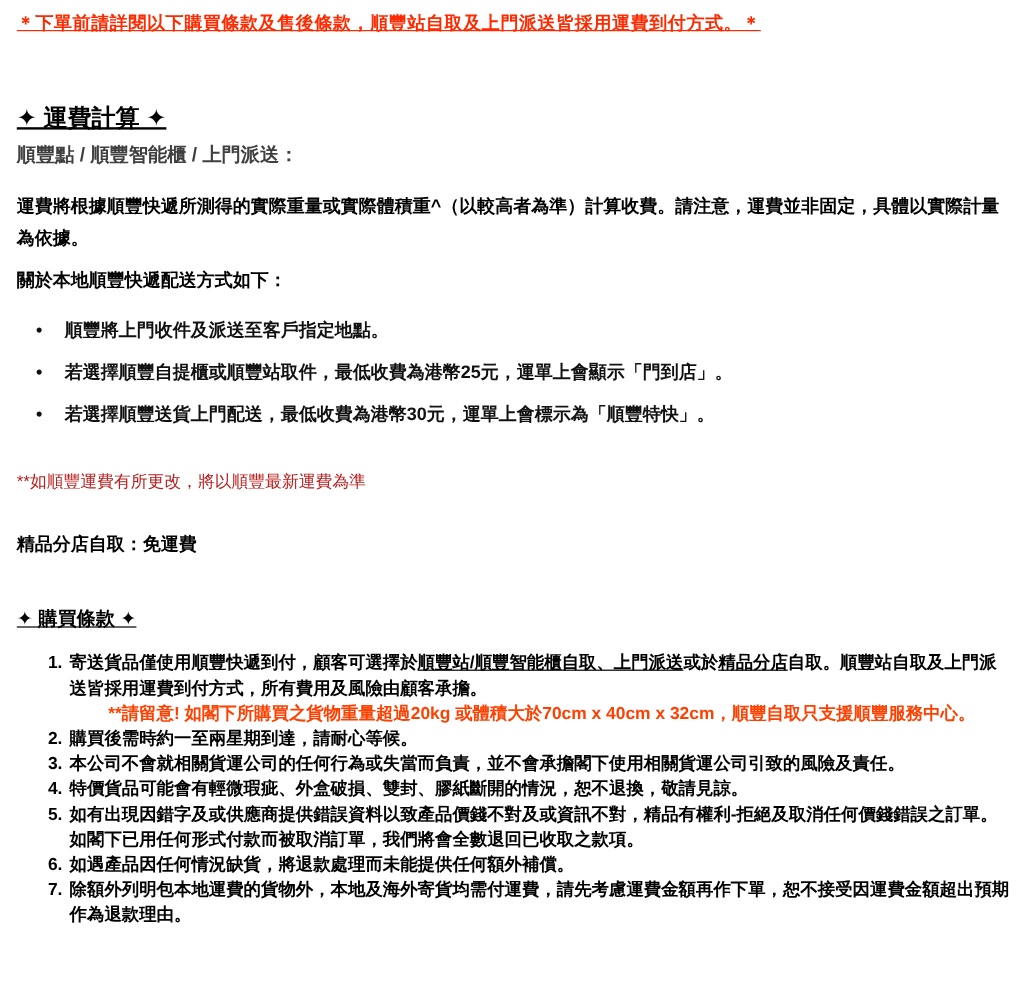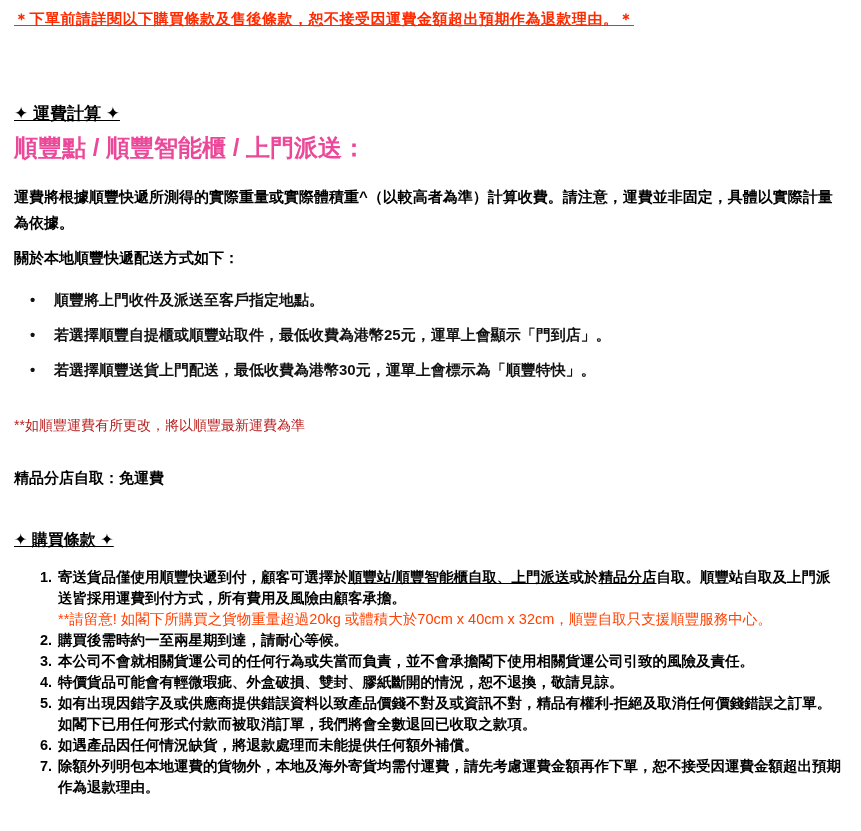--- a/index.html
+++ b/index.html
@@ -14,36 +14,36 @@
 
   .top-warning {
     color: #ff2a00;
     font-size: 15px;
     font-weight: bold;
     text-decoration: underline;
     letter-spacing: 0.5px;
   }
 
   .section-heading {
-    margin-top: 73px;
-    font-size: 17px;
+    margin-top: 56px;
+    font-size: 20px;
     font-weight: bold;
     text-decoration: underline;
     color: #000000;
   }
   .section-heading.terms-heading {
     margin-top: 40px;
     font-size: 16px;
   }
 
   .methods-line {
     margin-top: 7px;
-    font-size: 24px;
+    font-size: 16px;
     font-weight: bold;
-    color: #ec4899;
+    color: #404040;
   }
 
   .big-title {
     margin-top: 26px;
     font-size: 43px;
     font-weight: bold;
     color: #ff3800;
     letter-spacing: 0px;
     line-height: 1.1;
   }
@@ -94,29 +94,30 @@
     width: 17px;
     margin-left: 21px;
     margin-right: 2px;
     text-align: right;
     padding-right: 0;
   }
   .term-row .term-text { flex: 1; padding-left: 4px; max-width: 812px; }
   .u { text-decoration: underline; }
   .term-warning {
     color: #ff4000;
-    font-weight: normal;
+    font-weight: bold;
+    text-align: center;
   }
 </style>
 </head>
 <body>
 
 <div class="page">
 
-  <p class="top-warning">＊下單前請詳閱以下購買條款及售後條款，恕不接受因運費金額超出預期作為退款理由。＊</p>
+  <p class="top-warning">＊下單前請詳閱以下購買條款及售後條款，順豐站自取及上門派送皆採用運費到付方式。＊</p>
 
   <h2 class="section-heading">✦ 運費計算 ✦</h2>
 
   <p class="methods-line">順豐點 / 順豐智能櫃 / 上門派送：</p>
 
 
   <p class="body-bold calc-para">運費將根據順豐快遞所測得的實際重量或實際體積重^（以較高者為準）計算收費。請注意，運費並非固定，具體以實際計量為依據。</p>
 
   <p class="body-bold intro">關於本地順豐快遞配送方式如下：</p>
 

